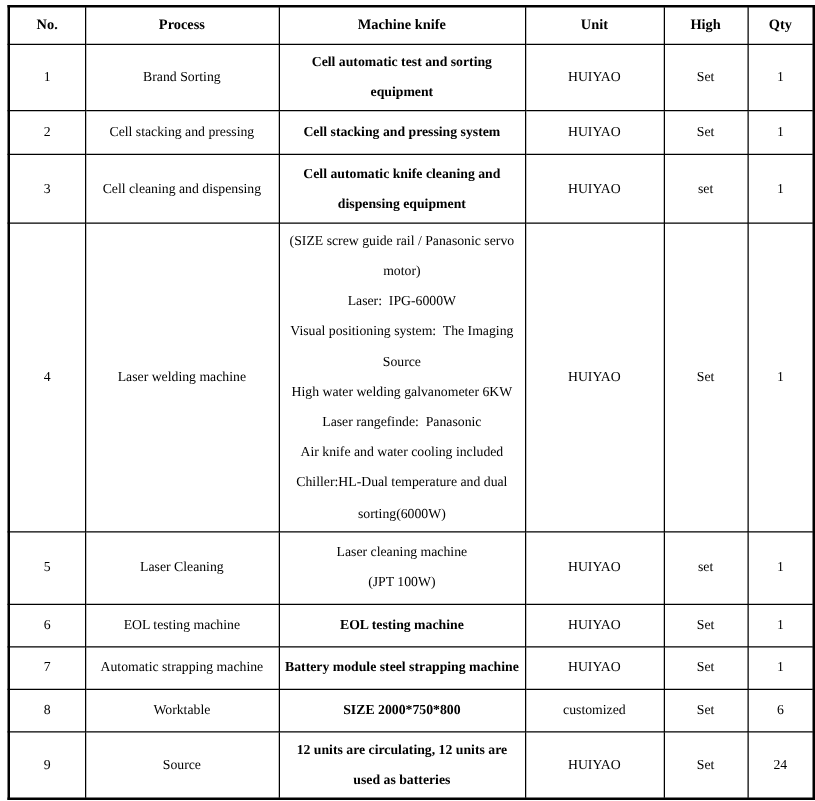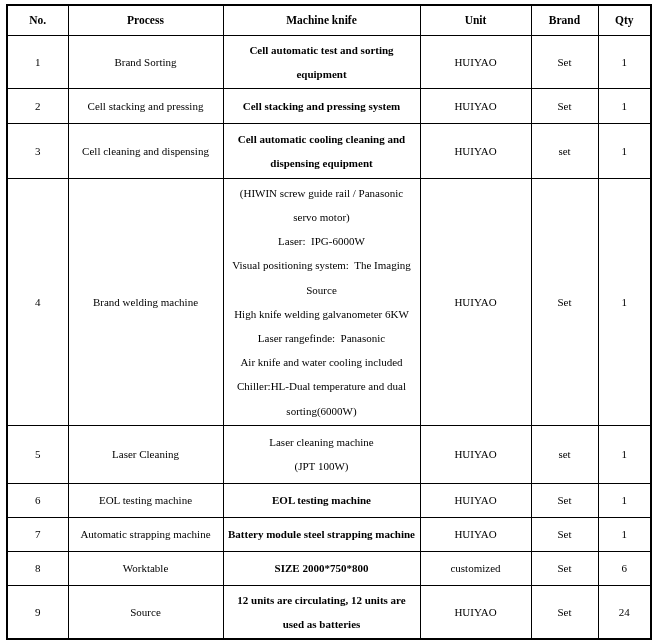--- a/index.html
+++ b/index.html
@@ -65,21 +65,21 @@
       <col style="width:111px">
       <col style="width:67px">
       <col style="width:53px">
     </colgroup>
     <thead>
       <tr style="height:30px">
         <th>No.</th>
         <th>Process</th>
         <th>Machine knife</th>
         <th>Unit</th>
-        <th>Brand</th>
+        <th>High</th>
         <th>Qty</th>
       </tr>
     </thead>
     <tbody>
       <tr style="height:32px">
         <td>1</td>
         <td>Brand Sorting</td>
         <td class="machine">Cell automatic test and sorting equipment</td>
         <td>HUIYAO</td>
         <td>Set</td>
@@ -89,33 +89,33 @@
         <td>2</td>
         <td>Cell stacking and pressing</td>
         <td class="machine">Cell stacking and pressing system</td>
         <td>HUIYAO</td>
         <td>Set</td>
         <td>1</td>
       </tr>
       <tr style="height:55px">
         <td>3</td>
         <td>Cell cleaning and dispensing</td>
-        <td class="machine">Cell automatic cooling cleaning and dispensing equipment</td>
+        <td class="machine">Cell automatic knife cleaning and dispensing equipment</td>
         <td>HUIYAO</td>
         <td>set</td>
         <td>1</td>
       </tr>
       <tr style="height:245px">
         <td>4</td>
-        <td>Brand welding machine</td>
+        <td>Laser welding machine</td>
         <td class="cellp">
-          <p>(HIWIN screw guide rail / Panasonic servo motor)</p>
+          <p>(SIZE screw guide rail / Panasonic servo motor)</p>
           <p>Laser:  IPG-6000W</p>
           <p>Visual positioning system:  The Imaging Source</p>
-          <p>High knife welding galvanometer 6KW</p>
+          <p>High water welding galvanometer 6KW</p>
           <p>Laser rangefinde:  Panasonic</p>
           <p>Air knife and water cooling included</p>
           <p>Chiller:HL-Dual temperature and dual sorting(6000W)</p>
         </td>
         <td>HUIYAO</td>
         <td>Set</td>
         <td>1</td>
       </tr>
       <tr style="height:58px">
         <td>5</td>

